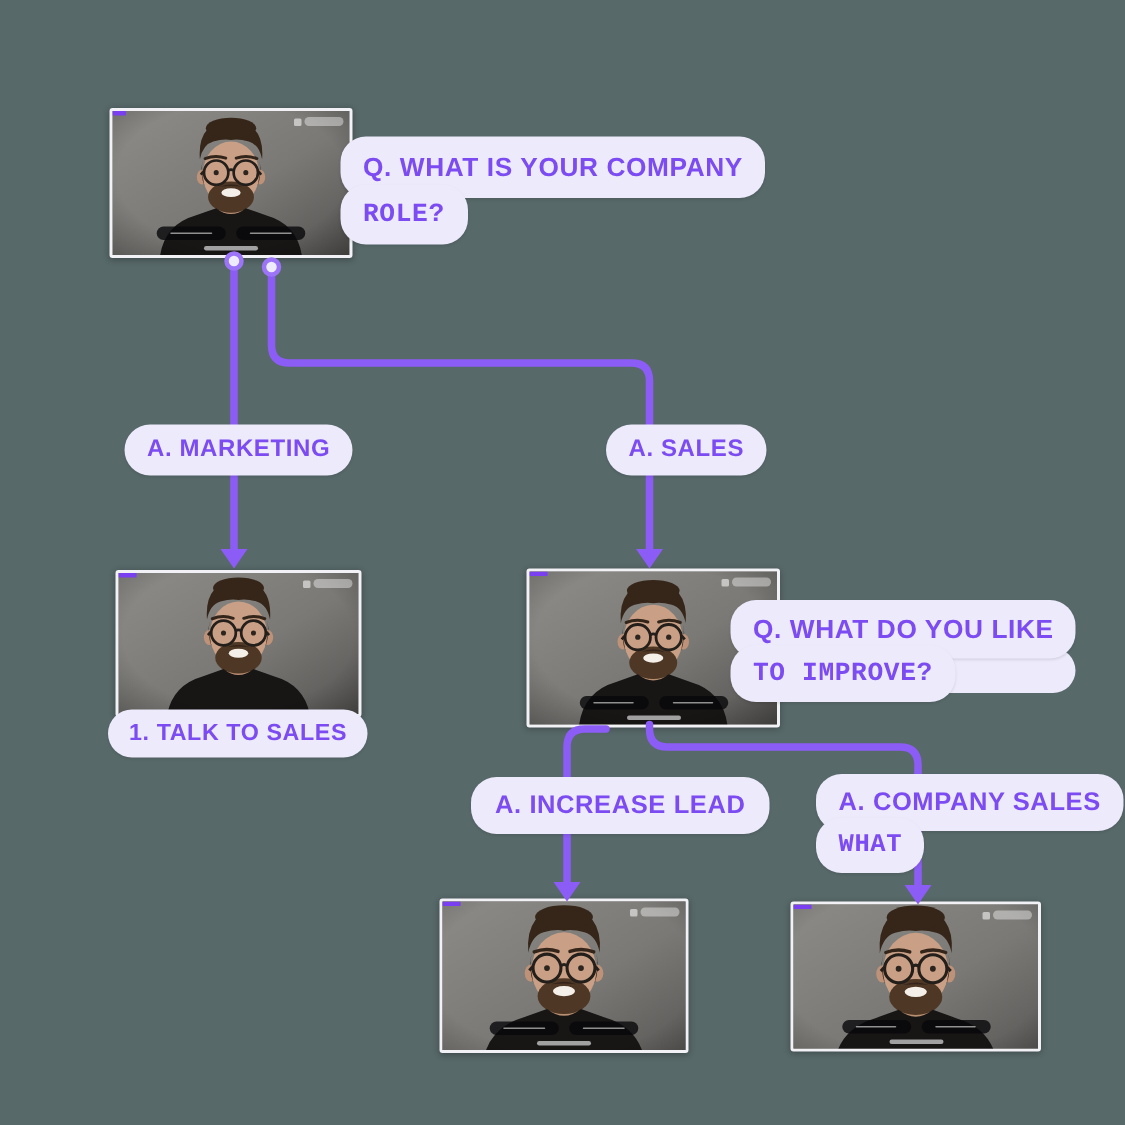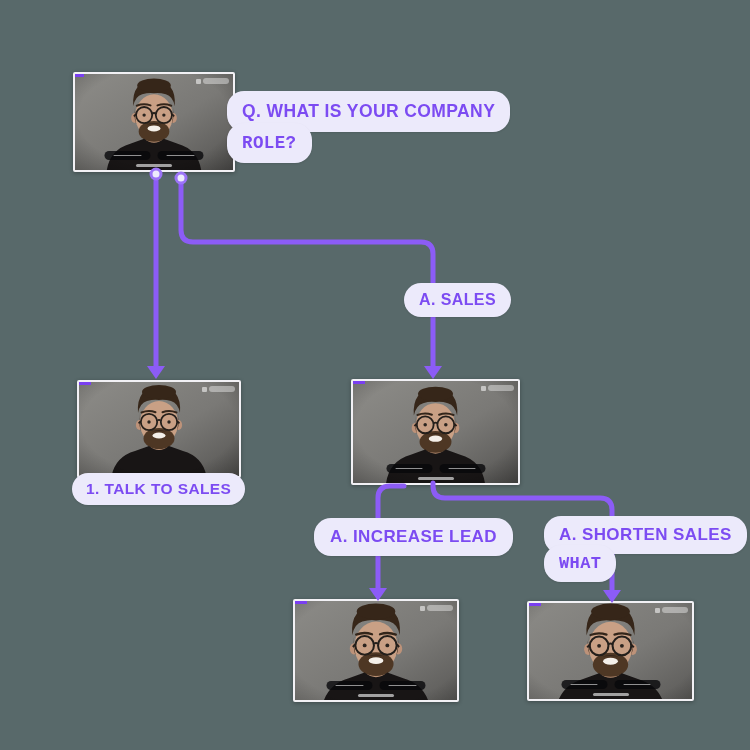--- a/index.html
+++ b/index.html
@@ -354,25 +354,31 @@
       <circle cx="156" cy="174" r="5"></circle>
       <circle cx="181" cy="178" r="5"></circle>
     </g>
   </svg>
 
   <div class="bubble bubble-role">
     <span class="bubble-line">Q. WHAT IS YOUR COMPANY</span>
     <span class="bubble-line">ROLE?</span>
   </div>
 
+  <div class="pill pill-marketing">A. MARKETING</div>
   <div class="pill pill-sales">A. SALES</div>
 
   <div class="pill pill-talk">1. TALK TO SALES</div>
 
+  <div class="bubble bubble-improve">
+    <span class="bubble-line">Q. WHAT DO YOU LIKE</span>
+    <span class="bubble-line">TO IMPROVE?</span>
+    <div class="blob"></div>
+  </div>
 
   <div class="pill pill-increase">A. INCREASE LEAD</div>
 
   <div class="bubble bubble-shorten">
-    <span class="bubble-line">A. SHORTEN SALES</span>
+    <span class="bubble-line">A. COMPANY SALES</span>
     <span class="bubble-line">WHAT</span>
   </div>
 
 </div>
 
 </body></html>

